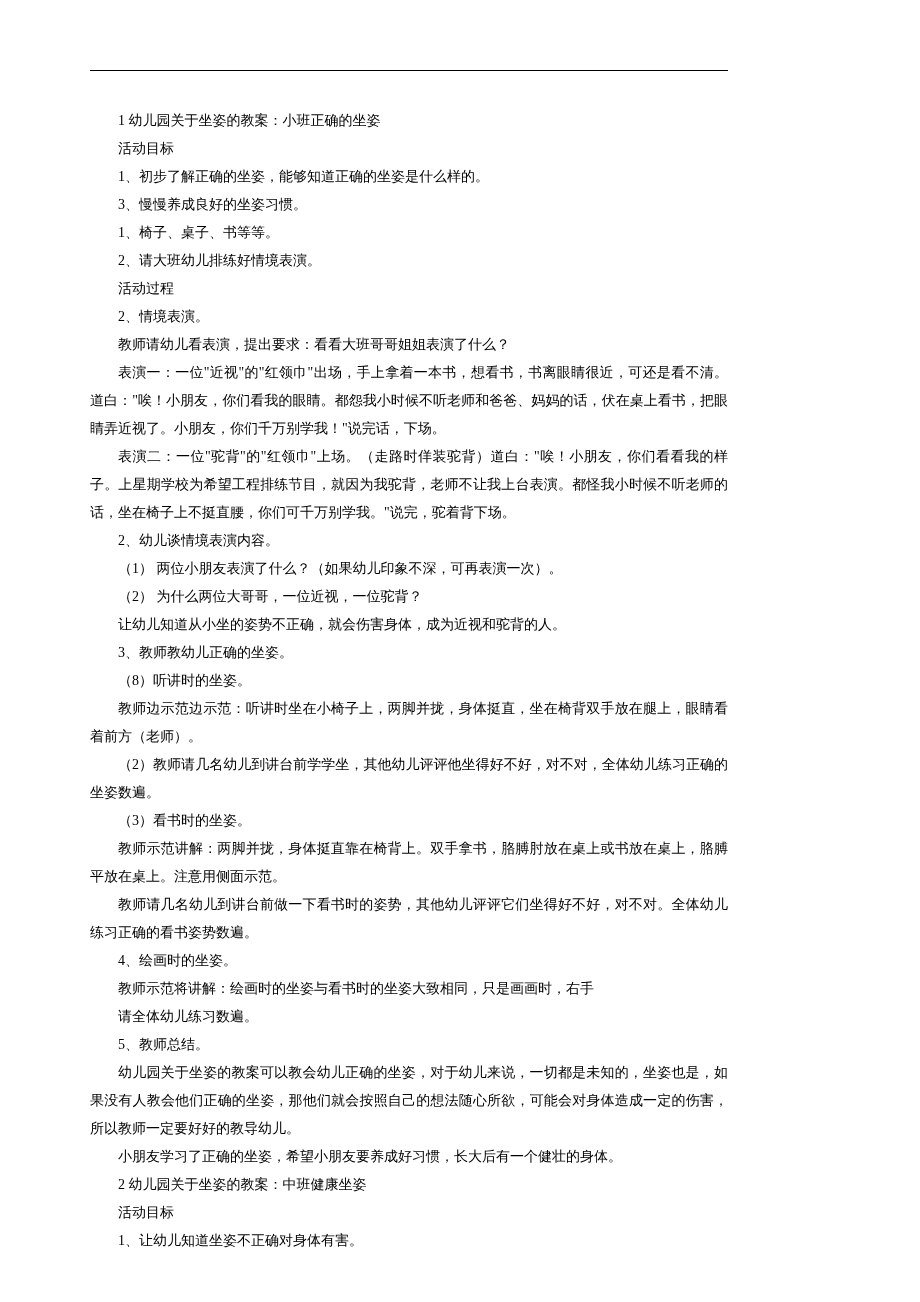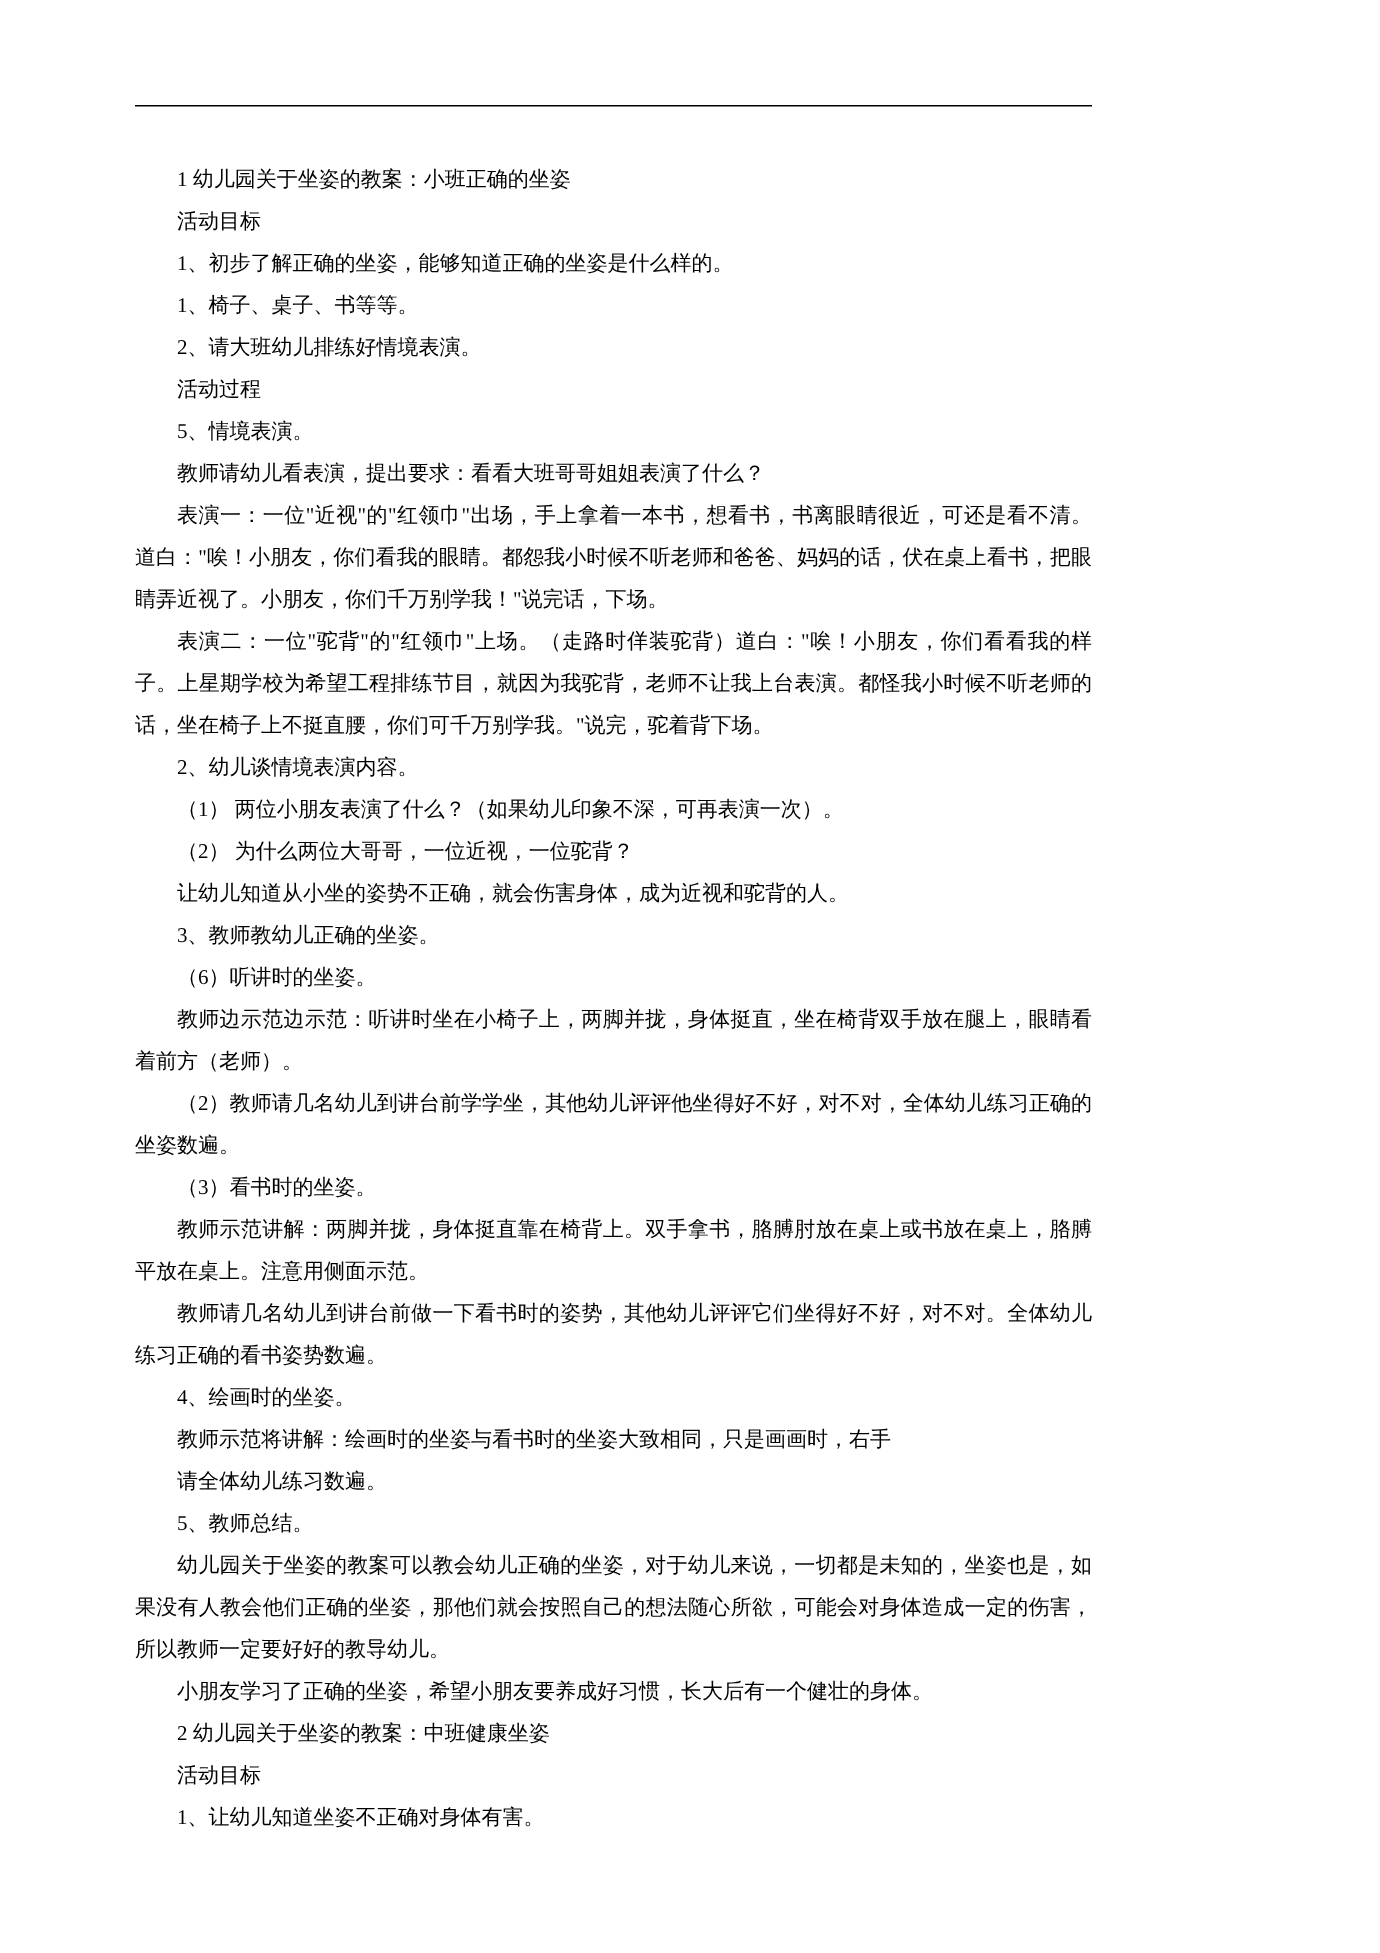--- a/index.html
+++ b/index.html
@@ -31,35 +31,36 @@
 </style>
 </head>
 <body>
 
 <div class="page">
   <hr class="hr">
 
   <p class="para">1 幼儿园关于坐姿的教案：小班正确的坐姿</p>
   <p class="para">活动目标</p>
   <p class="para">1、初步了解正确的坐姿，能够知道正确的坐姿是什么样的。</p>
+  <p class="para">3、慢慢养成良好的坐姿习惯。</p>
   <p class="para">1、椅子、桌子、书等等。</p>
   <p class="para">2、请大班幼儿排练好情境表演。</p>
   <p class="para">活动过程</p>
-  <p class="para">5、情境表演。</p>
+  <p class="para">2、情境表演。</p>
   <p class="para">教师请幼儿看表演，提出要求：看看大班哥哥姐姐表演了什么？</p>
 
   <p class="para">表演一：一位"近视"的"红领巾"出场，手上拿着一本书，想看书，书离眼睛很近，可还是看不清。道白："唉！小朋友，你们看我的眼睛。都怨我小时候不听老师和爸爸、妈妈的话，伏在桌上看书，把眼睛弄近视了。小朋友，你们千万别学我！"说完话，下场。</p>
   <p class="para">表演二：一位"驼背"的"红领巾"上场。（走路时佯装驼背）道白："唉！小朋友，你们看看我的样子。上星期学校为希望工程排练节目，就因为我驼背，老师不让我上台表演。都怪我小时候不听老师的话，坐在椅子上不挺直腰，你们可千万别学我。"说完，驼着背下场。</p>
 
   <p class="para">2、幼儿谈情境表演内容。</p>
   <p class="para">（1） 两位小朋友表演了什么？（如果幼儿印象不深，可再表演一次）。</p>
   <p class="para">（2） 为什么两位大哥哥，一位近视，一位驼背？</p>
   <p class="para">让幼儿知道从小坐的姿势不正确，就会伤害身体，成为近视和驼背的人。</p>
   <p class="para">3、教师教幼儿正确的坐姿。</p>
-  <p class="para">（6）听讲时的坐姿。</p>
+  <p class="para">（8）听讲时的坐姿。</p>
 
   <p class="para">教师边示范边示范：听讲时坐在小椅子上，两脚并拢，身体挺直，坐在椅背双手放在腿上，眼睛看着前方（老师）。</p>
 
   <p class="para">（2）教师请几名幼儿到讲台前学学坐，其他幼儿评评他坐得好不好，对不对，全体幼儿练习正确的坐姿数遍。</p>
   <p class="para">（3）看书时的坐姿。</p>
 
   <p class="para">教师示范讲解：两脚并拢，身体挺直靠在椅背上。双手拿书，胳膊肘放在桌上或书放在桌上，胳膊平放在桌上。注意用侧面示范。</p>
   <p class="para">教师请几名幼儿到讲台前做一下看书时的姿势，其他幼儿评评它们坐得好不好，对不对。全体幼儿练习正确的看书姿势数遍。</p>
 
   <p class="para">4、绘画时的坐姿。</p>

